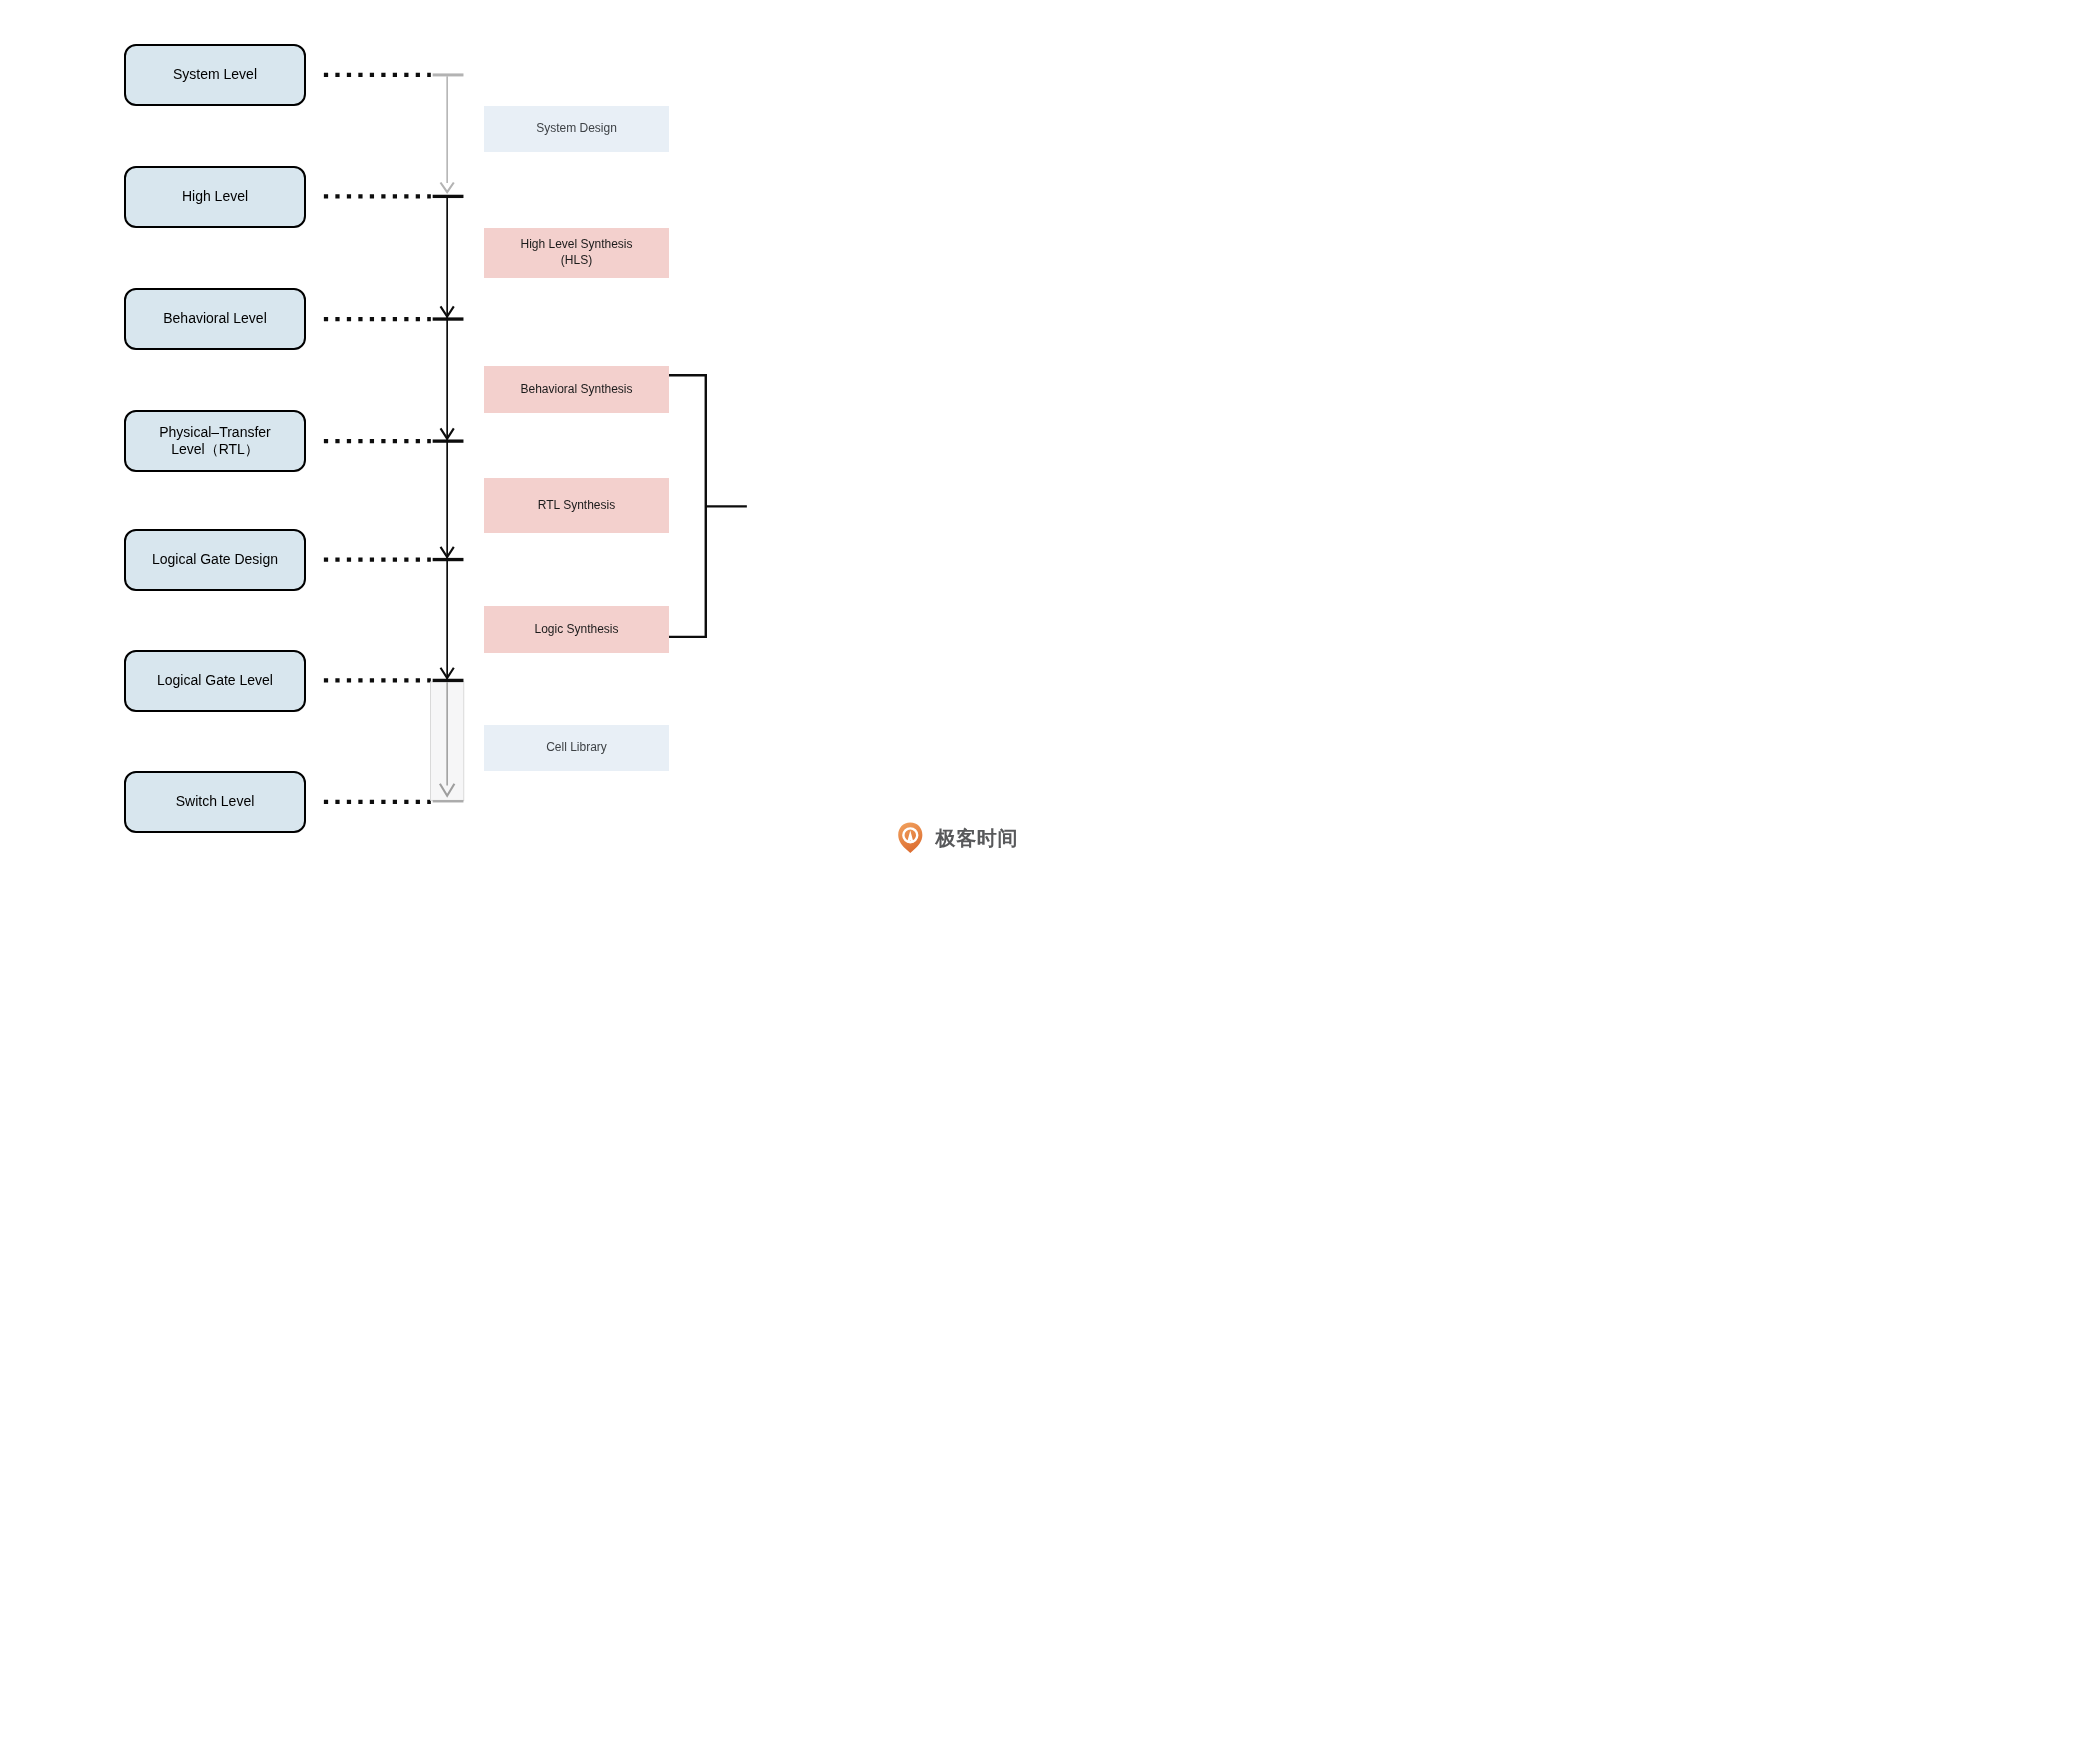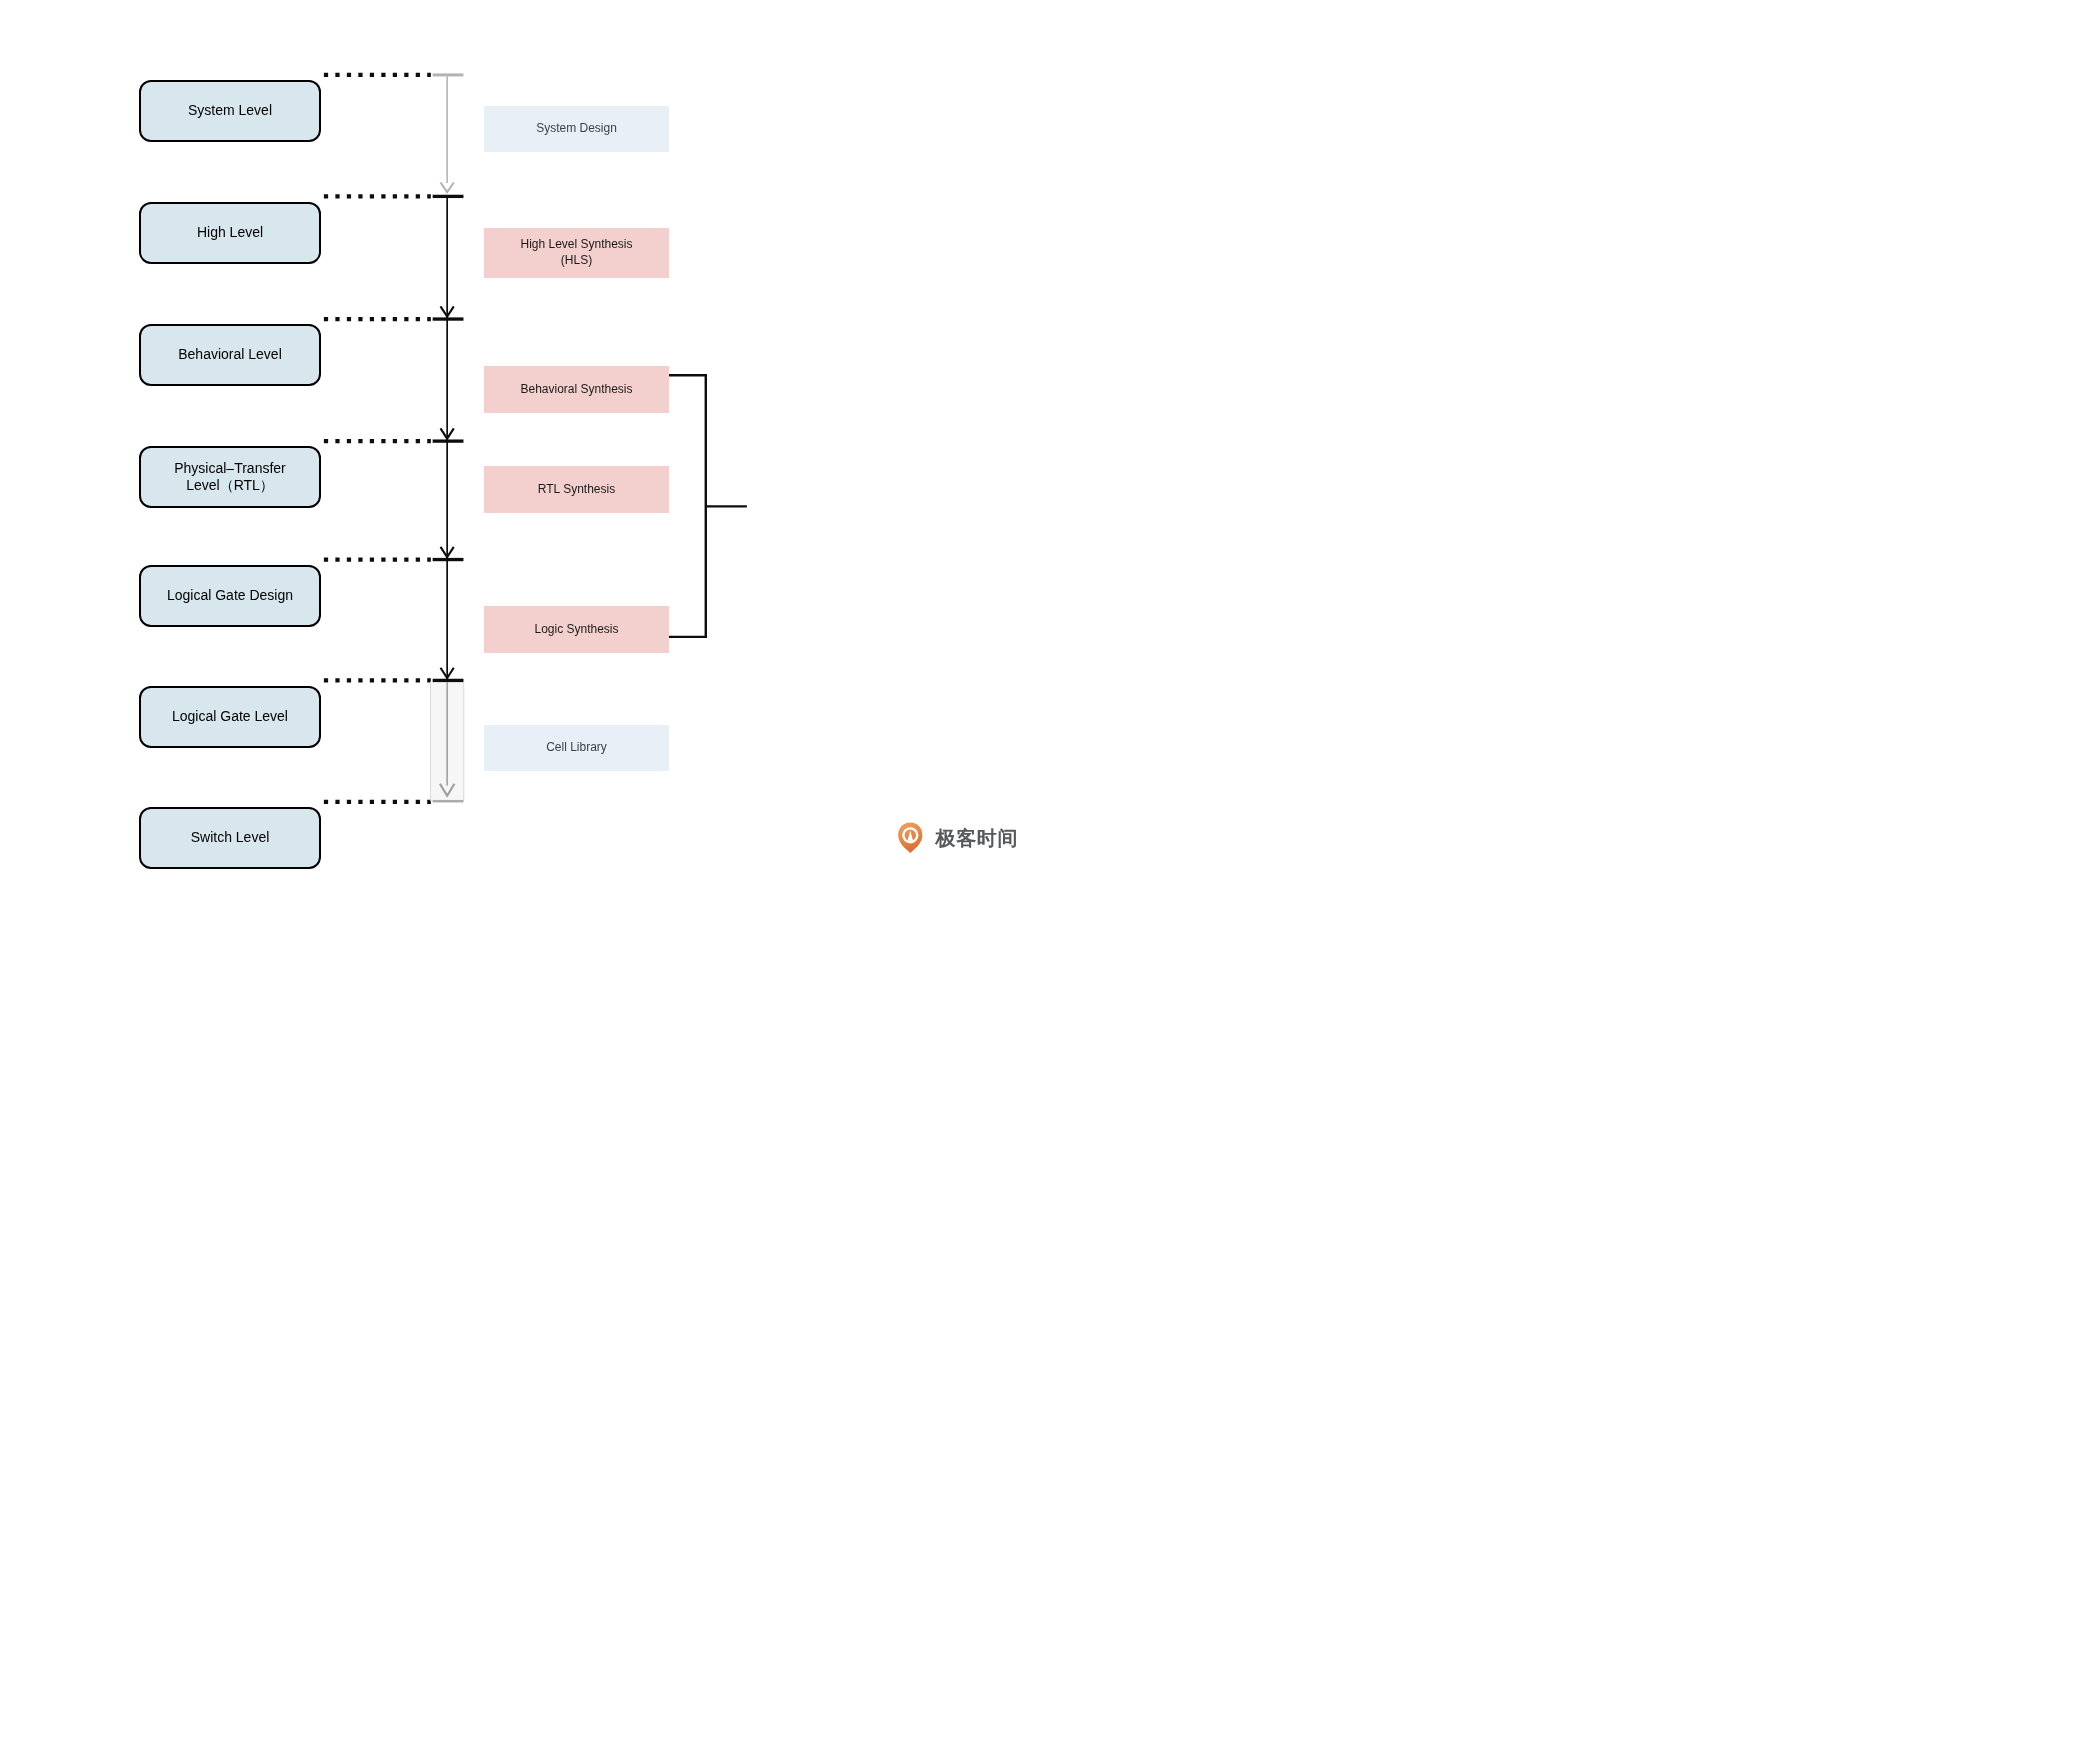--- a/index.html
+++ b/index.html
@@ -24,24 +24,24 @@
   .bline{stroke:var(--lineBlack);stroke-width:2.8;}
   .btick{stroke:var(--lineBlack);stroke-width:5.5;}
   .bchev{stroke:var(--lineBlack);stroke-width:3.5;fill:none;}
   .bracket{stroke:var(--lineBlack);stroke-width:4;fill:none;}
   .gcol{fill:var(--columnFill);stroke:var(--columnBorder);stroke-width:1.5;}
   .garrow{stroke:var(--grayArrow);stroke-width:2.6;}
   .gachev{stroke:var(--grayArrow);stroke-width:3.5;fill:none;}
   .gbtick{stroke:var(--grayTick);stroke-width:4;}
 
   .level-box{
-    position:absolute;left:139px;width:182px;height:62px;box-sizing:border-box;
+    position:absolute;left:124px;width:182px;height:62px;box-sizing:border-box;
     background:var(--levelFill);border:2.4px solid var(--levelBorder);border-radius:12px;
     display:flex;flex-direction:column;align-items:center;justify-content:center;
-    font-size:14px;color:var(--levelText);text-align:center;line-height:1.25;margin-top:36px;
+    font-size:14px;color:var(--levelText);text-align:center;line-height:1.25;
   }
   .stage{
     position:absolute;left:484px;width:185px;box-sizing:border-box;
     display:flex;flex-direction:column;align-items:center;justify-content:center;
     font-size:12px;text-align:center;line-height:1.3;
   }
   .stage.pink{background:var(--pinkFill);color:var(--pinkText);}
   .stage.blue{background:var(--blueFill);color:var(--blueText);}
   #yosys-box{
     position:absolute;left:747px;top:461px;width:184px;height:91px;box-sizing:border-box;
@@ -117,21 +117,21 @@
   <div class="stage blue" style="top:106px;height:46px">
     <span>System Design</span>
   </div>
   <div class="stage pink" style="top:228px;height:50px">
     <span>High Level Synthesis</span>
     <span>(HLS)</span>
   </div>
   <div class="stage pink" style="top:366px;height:47px">
     <span>Behavioral Synthesis</span>
   </div>
-  <div class="stage pink" style="top:466px;height:47px">
+  <div class="stage pink" style="top:478px;height:55px">
     <span>RTL Synthesis</span>
   </div>
   <div class="stage pink" style="top:606px;height:47px">
     <span>Logic Synthesis</span>
   </div>
   <div class="stage blue" style="top:725px;height:46px">
     <span>Cell Library</span>
   </div>
 
 

